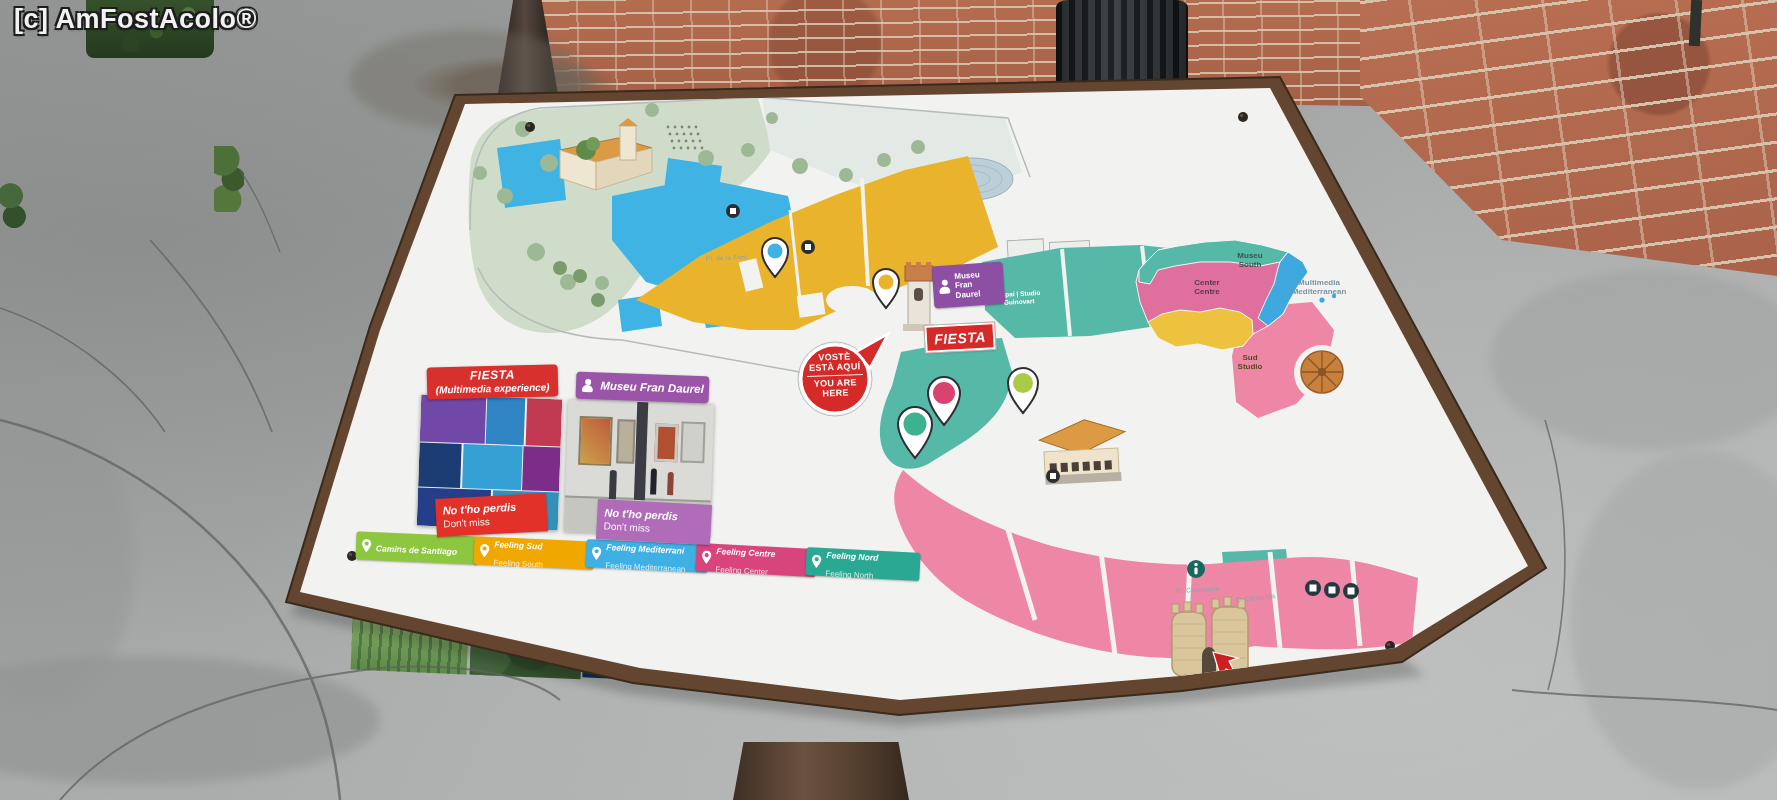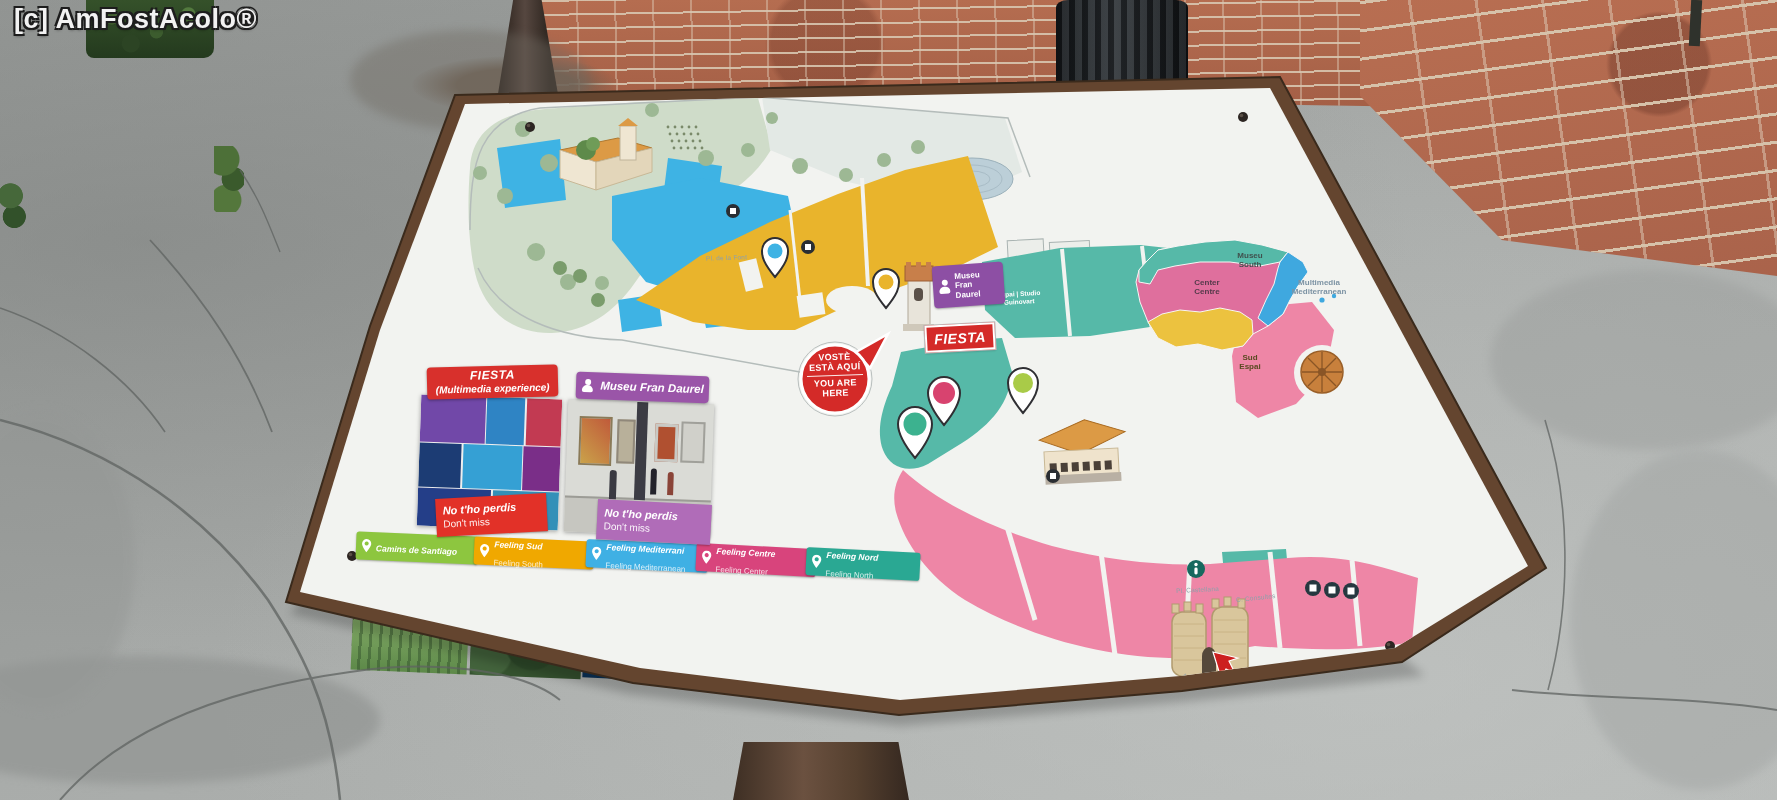--- a/index.html
+++ b/index.html
@@ -506,21 +506,21 @@
   <div class="abs inset-label" id="inset-nord">
     <div>Museu</div>
     <div>South</div>
   </div>
   <div class="abs inset-label" id="inset-centre">
     <div>Center</div>
     <div>Centre</div>
   </div>
   <div class="abs inset-label" id="inset-sud">
     <div>Sud</div>
-    <div>Espai</div>
+    <div>Studio</div>
   </div>
   <div class="abs inset-label" id="inset-med">
     <div>Multimedia</div>
     <div>Mediterranean</div>
   </div>
 
   <div class="abs promo-hdr" id="fiesta-hdr">
     <div class="t1">FIESTA</div>
     <div class="t2">(Multimedia experience)</div>
   </div>

